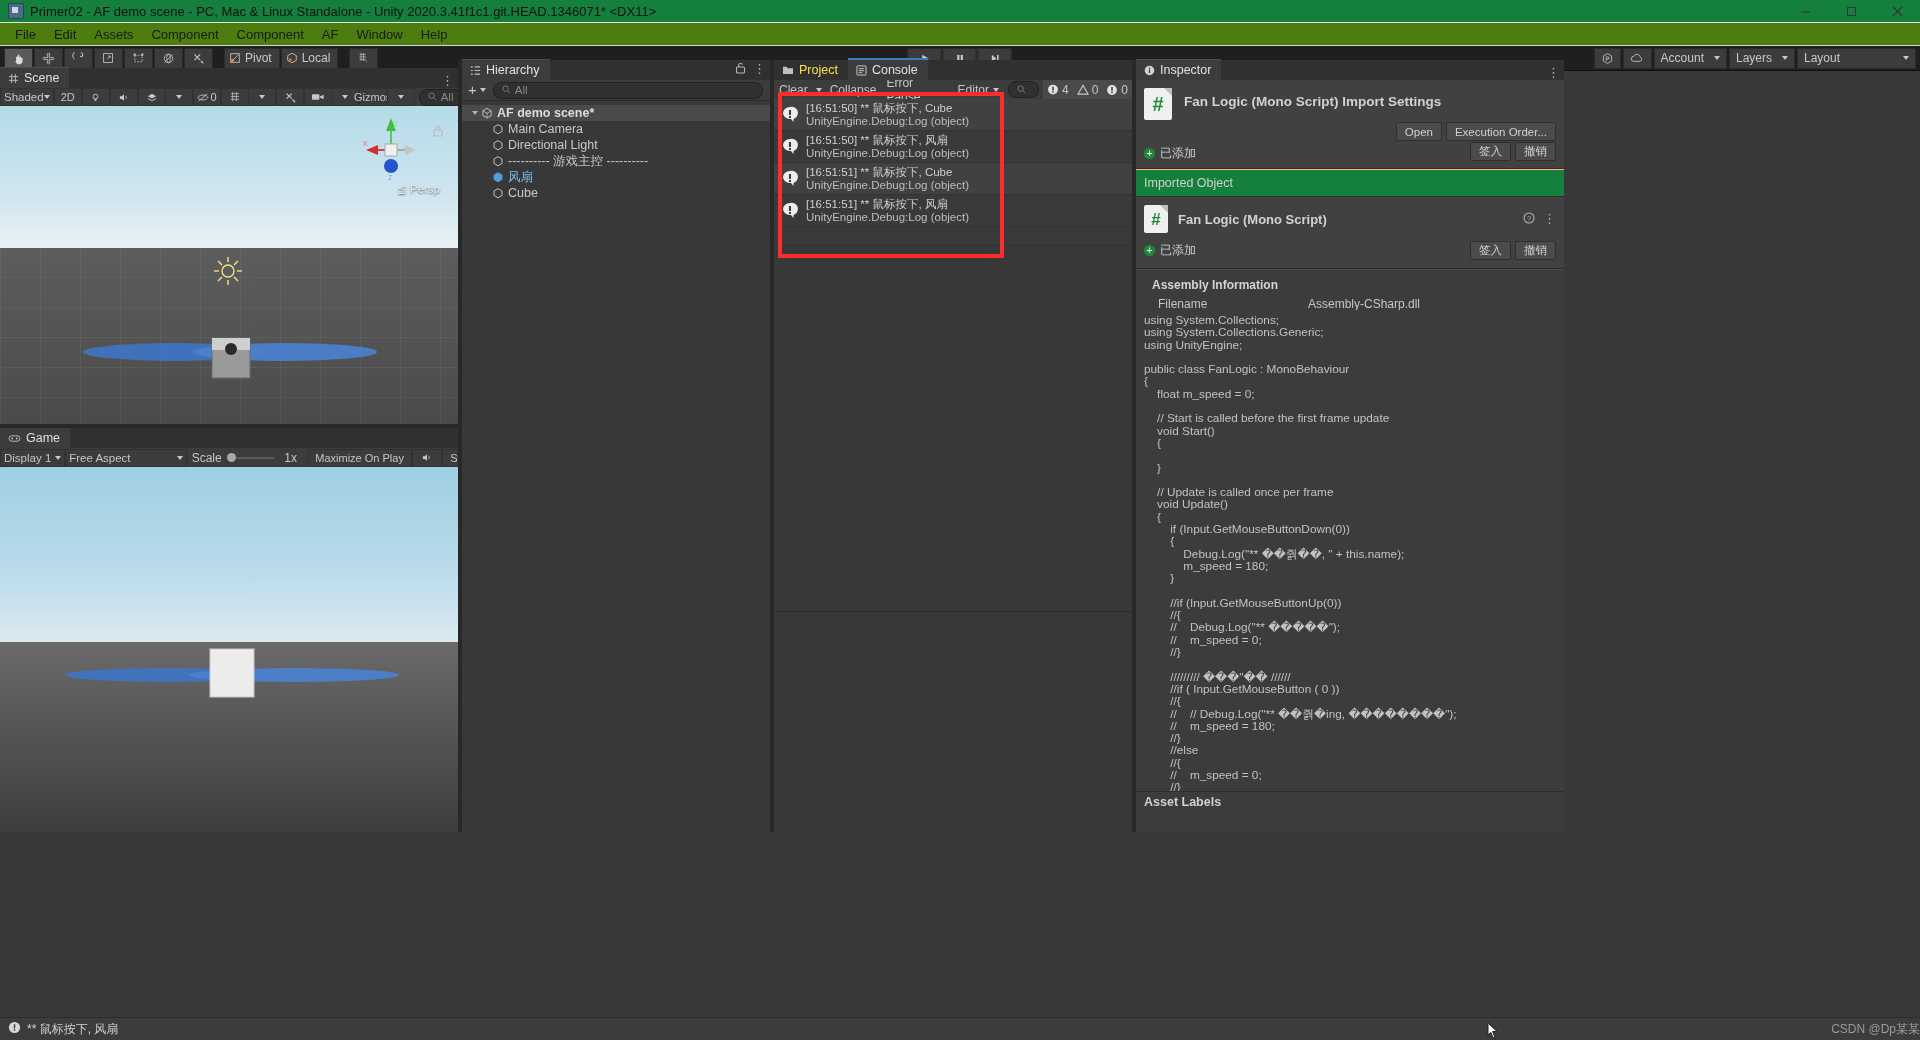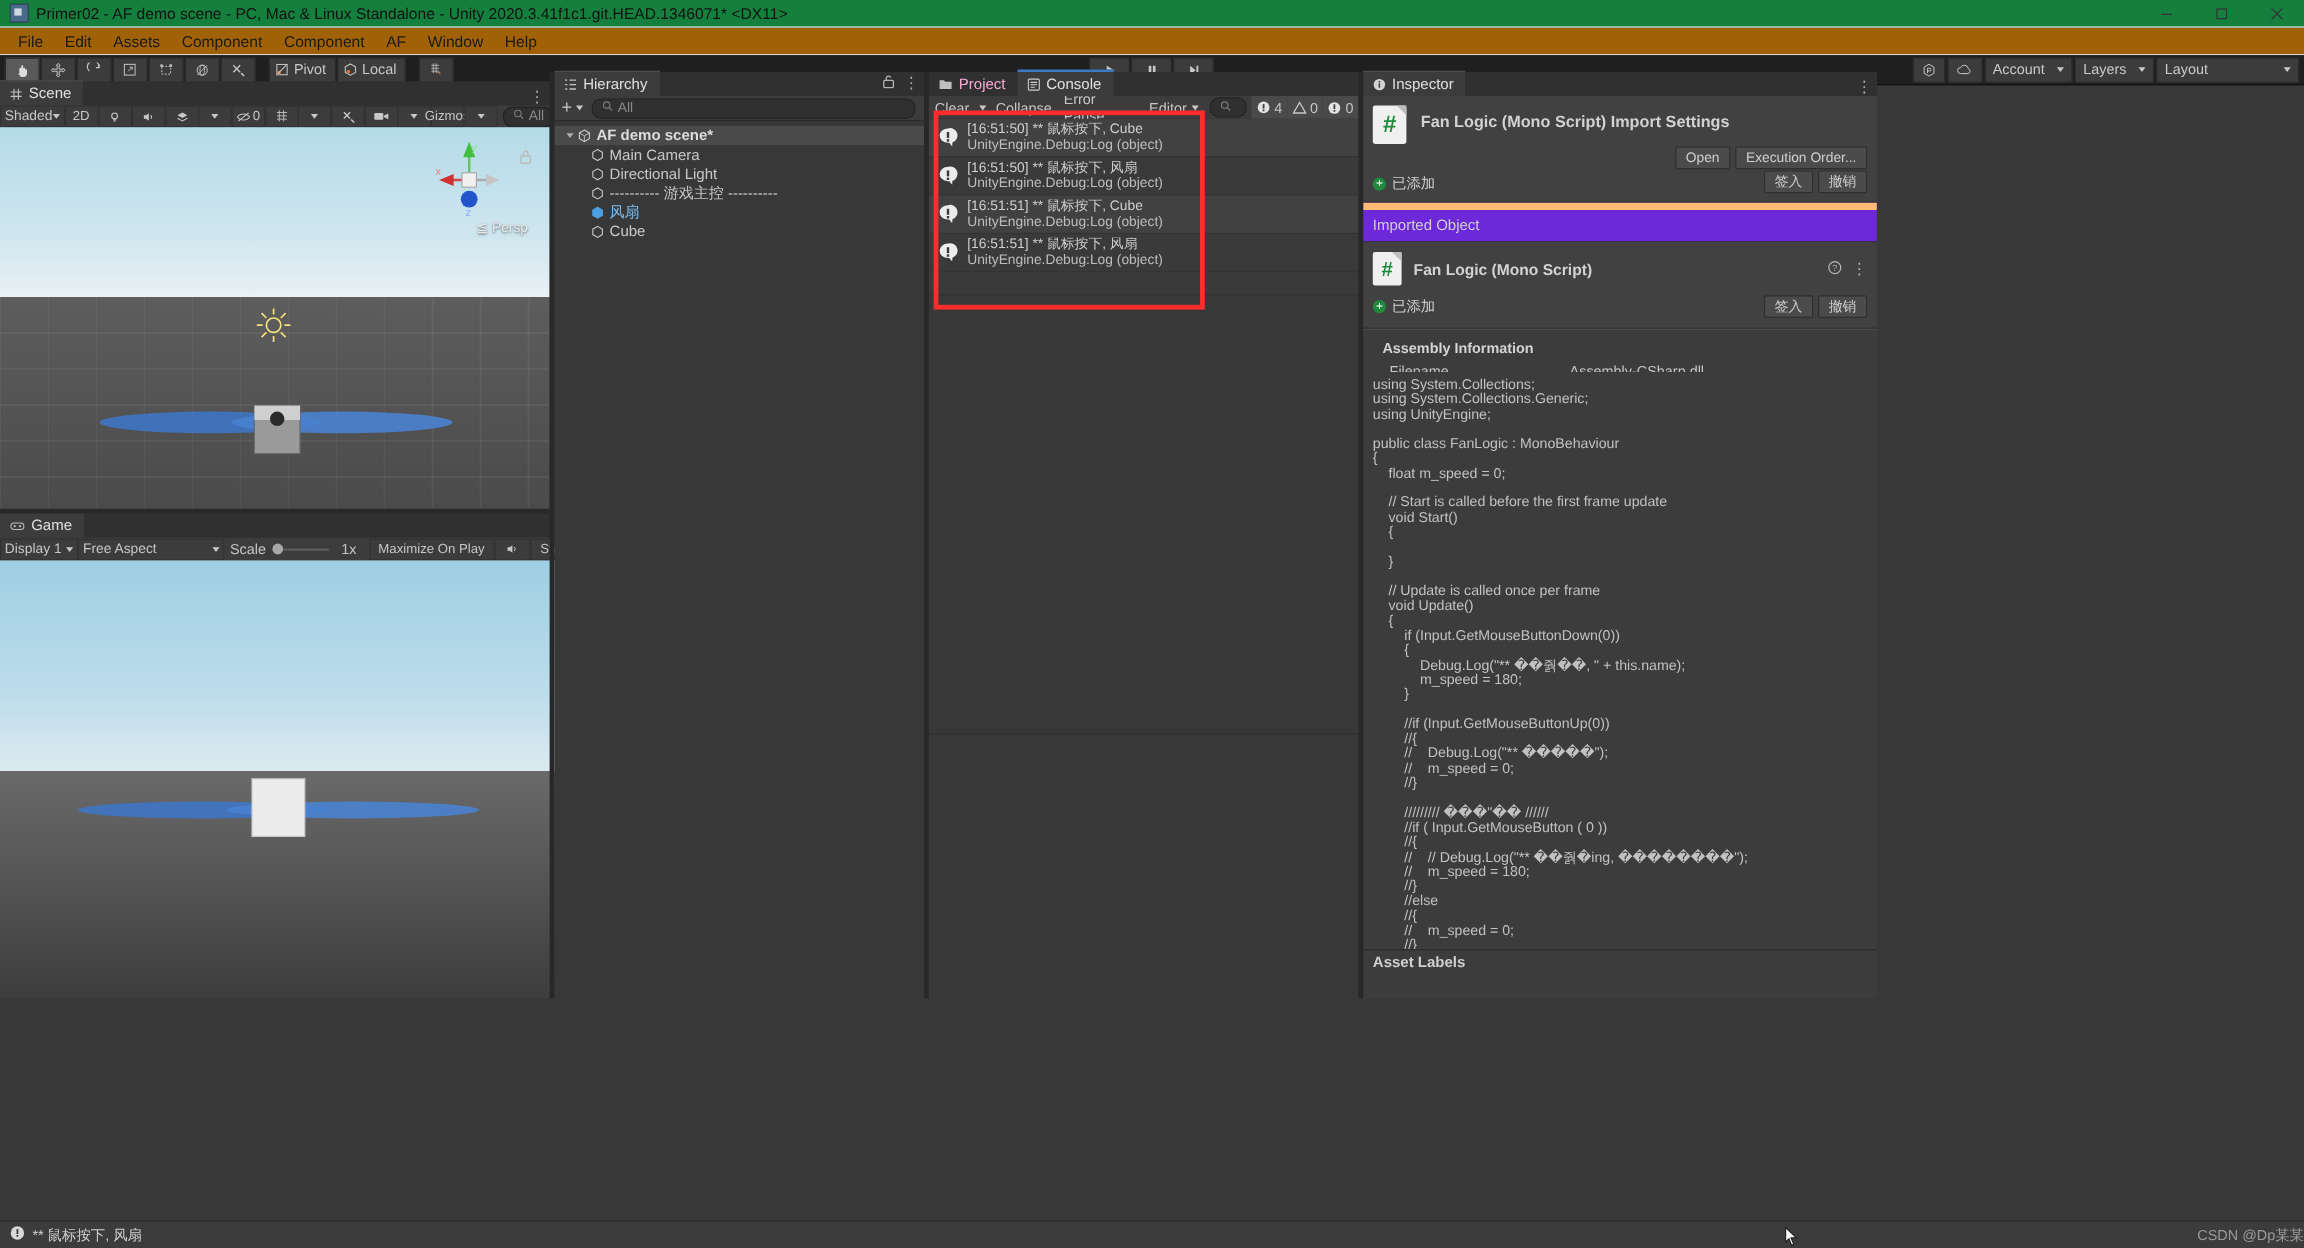--- a/index.html
+++ b/index.html
@@ -19,21 +19,21 @@
                      border:1px solid #2d4358;border-radius:1px;flex:none;position:relative;}
   .titlebar .winicon:after{content:"";position:absolute;left:3px;top:3px;width:6px;height:6px;
                      background:#fff;opacity:.75;}
   .titlebar .ttl{color:#111;font-size:13px;white-space:nowrap;}
   .wbtns{position:absolute;right:0;top:0;height:22px;display:flex;}
   .wbtn{width:46px;height:22px;display:flex;align-items:center;justify-content:center;
         color:#333;font-size:12px;}
   .wbtn svg{display:block;}
 
   
-  .menubar{height:22px;background:#a16207;display:flex;align-items:center;
+  .menubar{height:22px;background:#4d7c0f;display:flex;align-items:center;
            padding-left:6px;border-bottom:1px solid #d6d6d6;}
   .menubar .mi{color:#1a1a1a;font-size:13px;padding:2px 9px;white-space:nowrap;}
 
   
   .toolbar{height:24px;background:#1f1f1f;display:flex;align-items:center;
            position:relative;border-bottom:1px solid #101010;}
   .tgrp{display:flex;align-items:center;height:20px;margin-left:4px;}
   .tbtn{width:27px;height:19px;background:#3c3c3c;border:1px solid #2a2a2a;
         display:flex;align-items:center;justify-content:center;margin-right:1px;}
   .tbtn.sel{background:#5a5a5a;}
@@ -49,21 +49,21 @@
   .rbtn{height:19px;background:#3c3c3c;border:1px solid #2a2a2a;display:flex;align-items:center;
         justify-content:center;padding:0 6px;margin-left:2px;color:#c8c8c8;font-size:12px;}
   .rbtn .caret{margin-left:10px}
   .caret{width:0;height:0;border-left:3.5px solid transparent;border-right:3.5px solid transparent;
          border-top:4px solid #c8c8c8;display:inline-block}
 
   
   .panel{position:absolute;background:#383838;}
   .tabstrip{height:20px;background:#303030;display:flex;align-items:flex-end;position:relative;}
   .tab{height:20px;display:flex;align-items:center;padding:0 10px 0 8px;font-size:12.5px;
-       color:#f9a8d4;background:#303030;}
+       color:#fde047;background:#303030;}
   .tab.active{background:#3c3c3c;color:#e0e0e0;border-top:1px solid #4c4c4c;}
   .tab.activeblue{background:#3c3c3c;color:#e0e0e0;border-top:2px solid #3a79c4;}
   .tab .ti{margin-right:5px;display:flex;align-items:center}
   .tabright{position:absolute;right:4px;bottom:3px;display:flex;align-items:center;gap:7px;}
   .kebab{color:#b0b0b0;font-size:13px;letter-spacing:0;line-height:8px;}
 
   .subbar{height:19px;background:#3c3c3c;display:flex;align-items:center;
           border-bottom:1px solid #2c2c2c;}
   .sb-item{display:flex;align-items:center;height:17px;padding:0 5px;color:#c6c6c6;font-size:12px;}
   .searchbox{flex:1;height:15px;background:#303030;border:1px solid #222;border-radius:8px;
@@ -747,21 +747,21 @@
           <span class="plusg">+</span>
           <span>已添加</span>
         </div>
         <div class="btnrow" style="margin-top:0">
           <div class="ibtn">签入</div>
           <div class="ibtn">撤销</div>
         </div>
       </div>
     </div>
 
-    <div class="section-title" style="background:#6d28d9;border-top:6px solid #fdba74">Imported Object</div>
+    <div class="section-title" style="background:#15803d;border-top:1px solid #fdba74">Imported Object</div>
 
     <div class="imported-obj">
       <div style="display:flex;align-items:center">
         <div class="cs-icon" style="width:24px;height:28px">
           <span class="cs-hash" style="font-size:17px">#</span>
         </div>
         <div style="margin-left:10px;font-size:13px;color:#d2d2d2;font-weight:600;flex:1">Fan Logic (Mono Script)</div>
         <div style="display:flex;align-items:center;gap:8px">
           <span>
             <svg width="12" height="12" viewBox="0 0 13 13">

